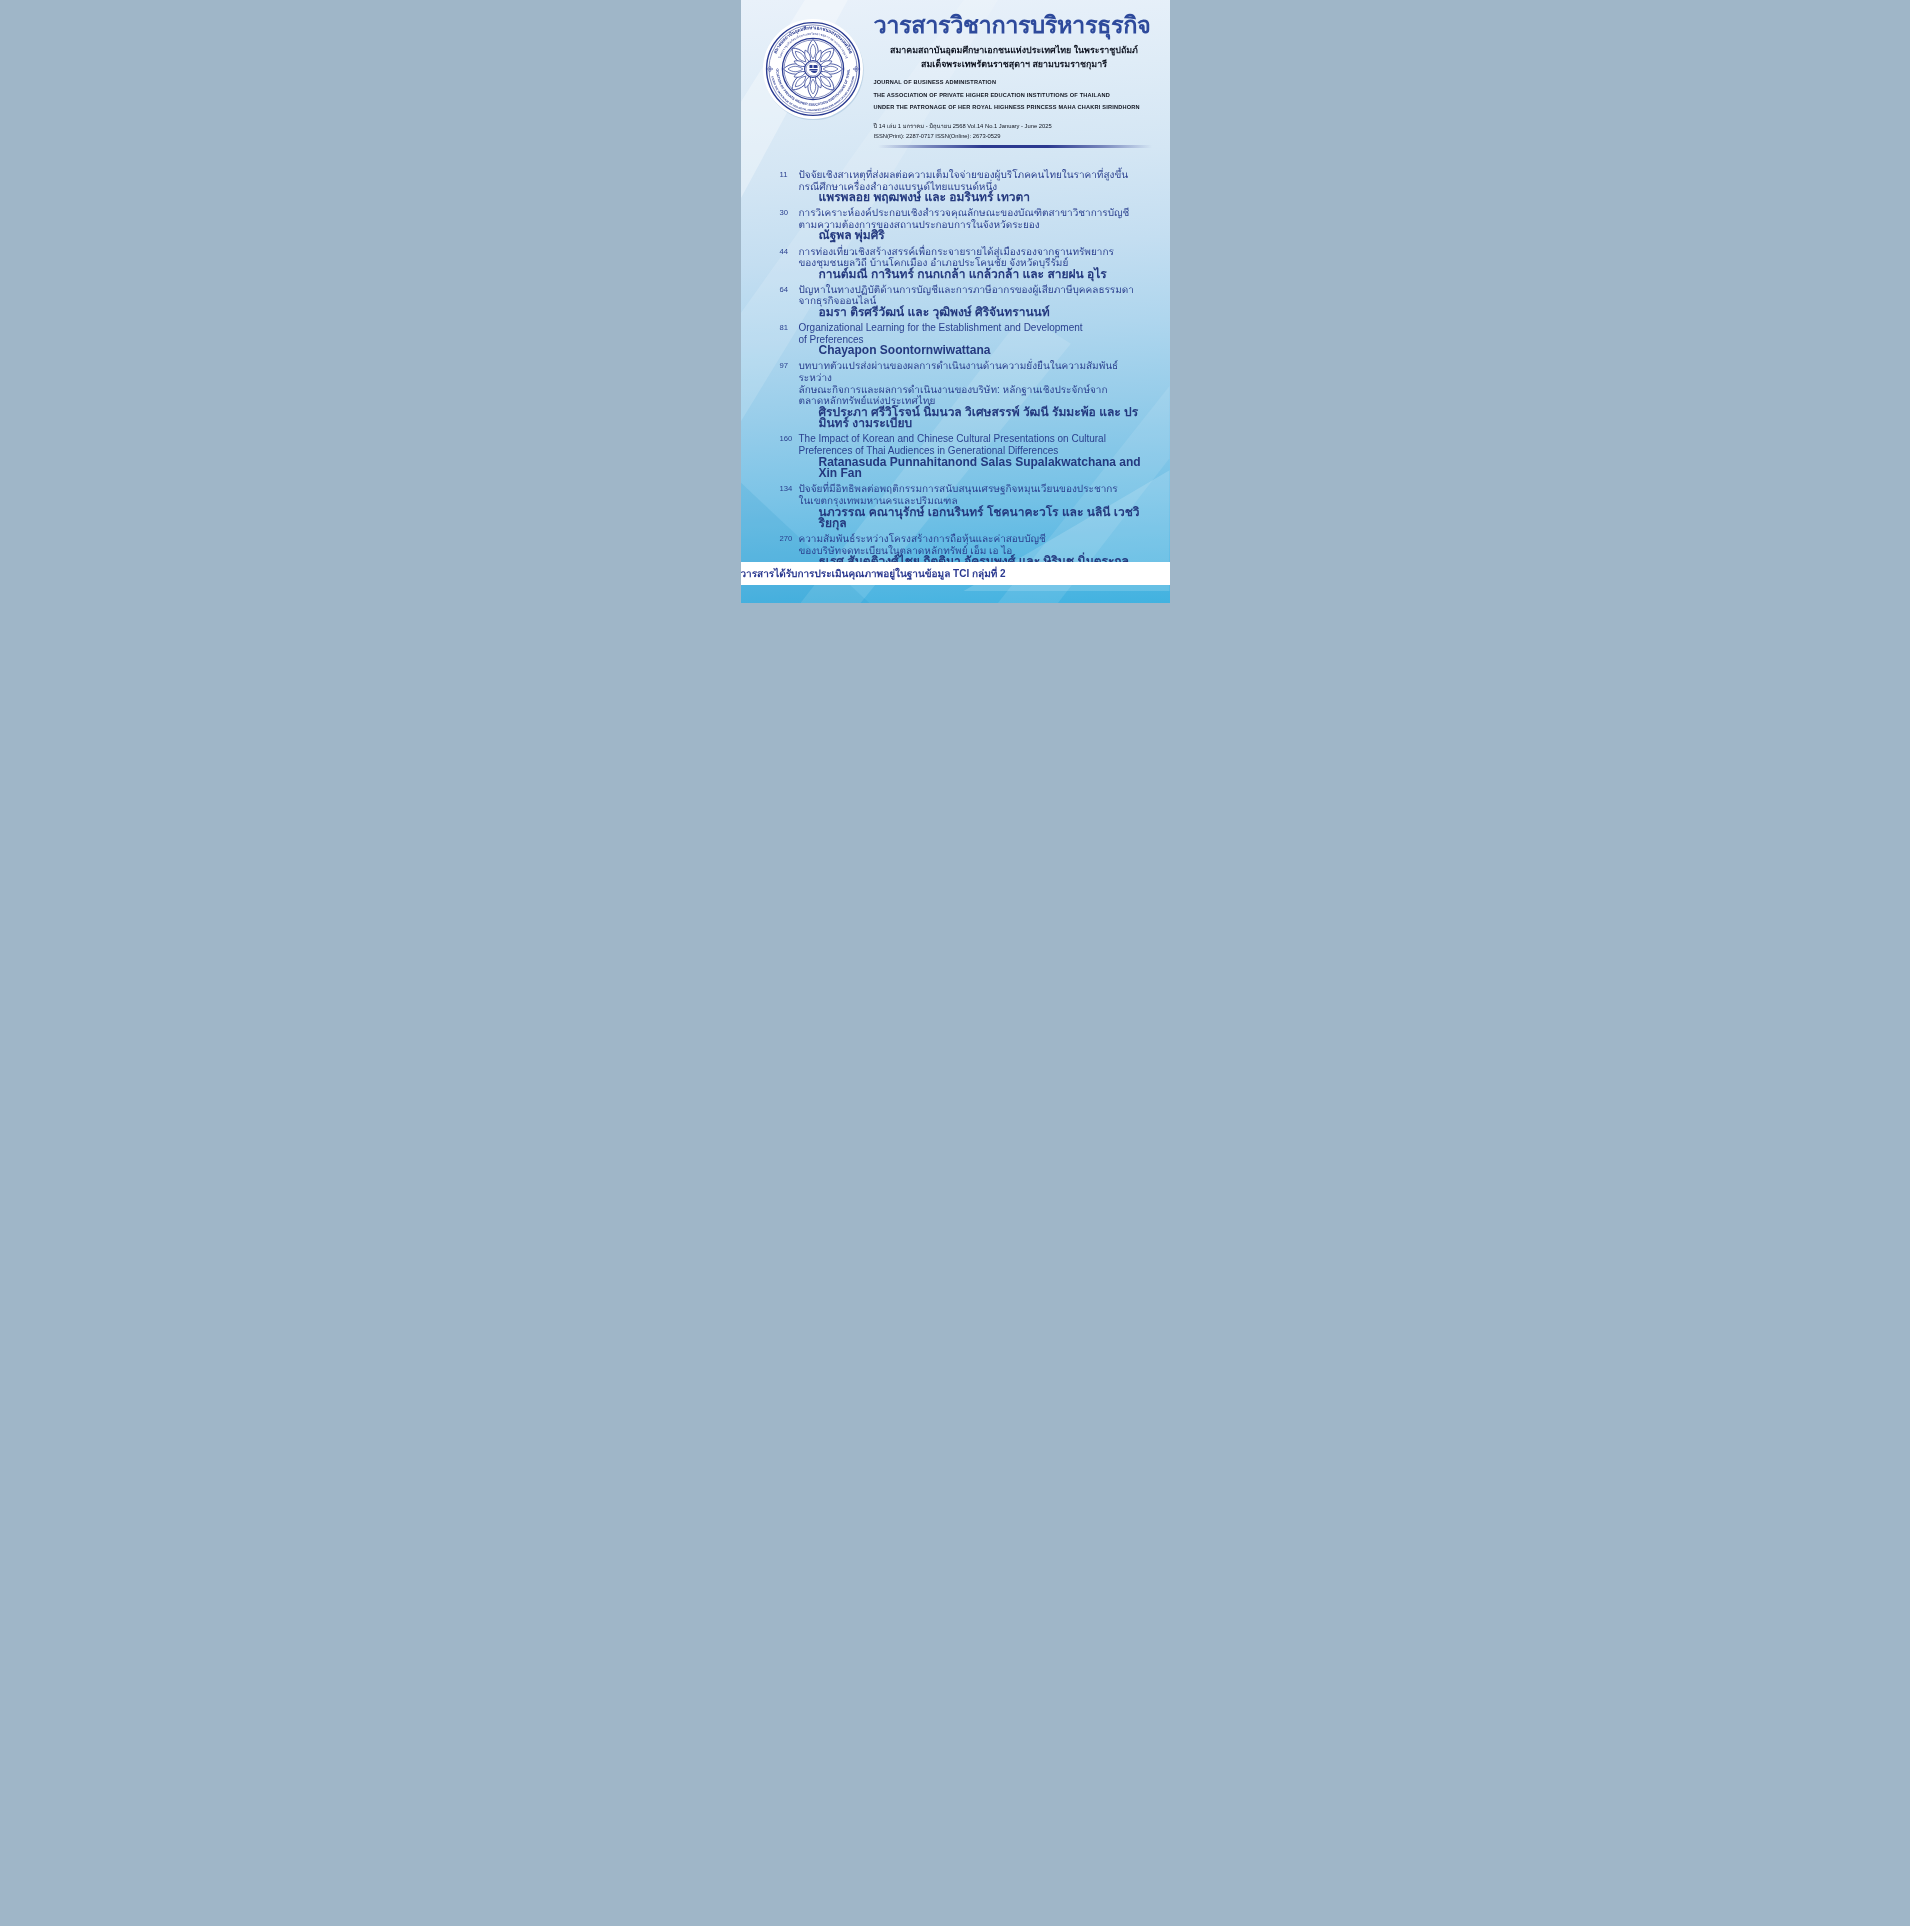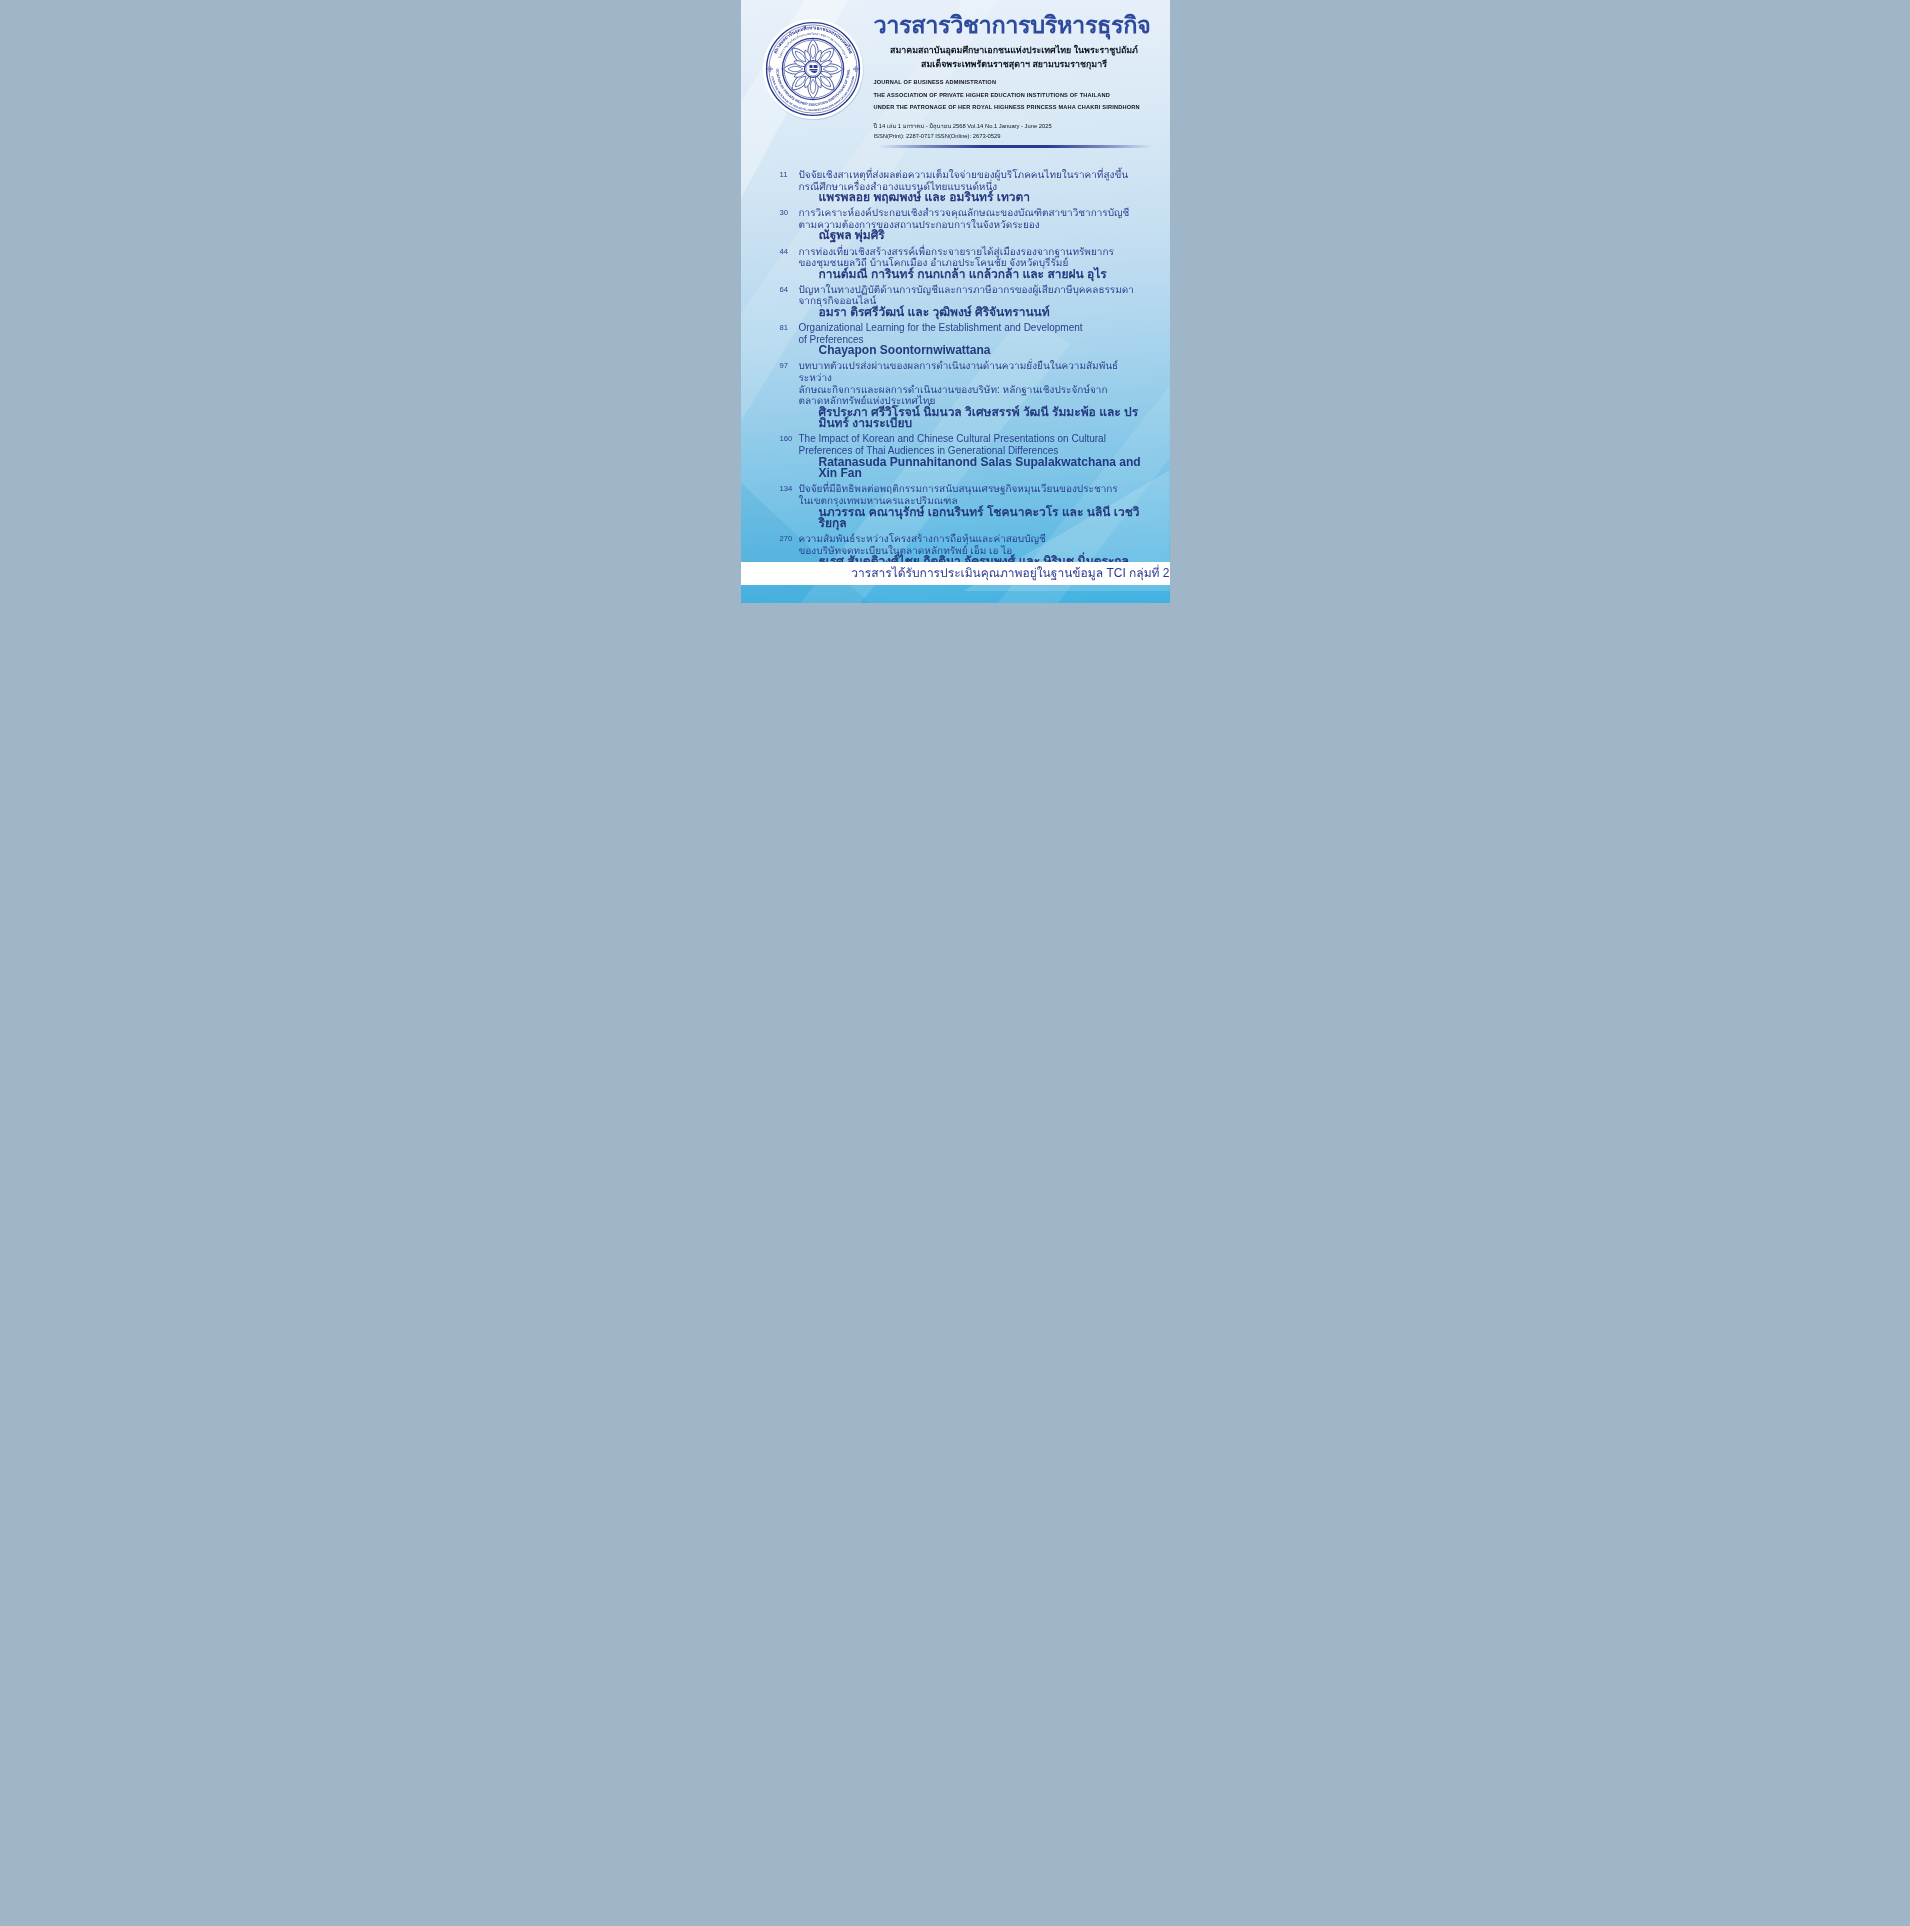--- a/index.html
+++ b/index.html
@@ -28,21 +28,21 @@
 
   
   .toc{position:absolute;left:39px;top:169px;width:366px;}
   .toc-entry{display:grid;grid-template-columns:19px 1fr;margin-bottom:3.5px;}
   .toc-page{font-size:7.7px;color:#2a3f8e;line-height:11.6px;}
   .toc-title-line{font-size:10px;color:#2a3f8e;line-height:11.6px;font-weight:400;}
   .toc-authors{font-size:12px;color:#24397f;line-height:11.6px;font-weight:700;margin-left:20px;}
 
   
   .footer-band{position:absolute;left:0;top:562px;width:100%;height:23px;background:#ffffff;}
-  .footer-text{width:100%;text-align:right;line-height:23px;font-size:12px;font-weight:400;color:#2b3990;}
+  .footer-text{width:100%;text-align:left;line-height:23px;font-size:10px;font-weight:700;color:#2b3990;}
 
   
   .seal-arc{fill:#2b3c92;font-family:"Liberation Sans","DejaVu Sans",sans-serif;}
 </style>
 </head>
 <body>
 
 <div class="page">
 
   <div class="facet f1"></div>

